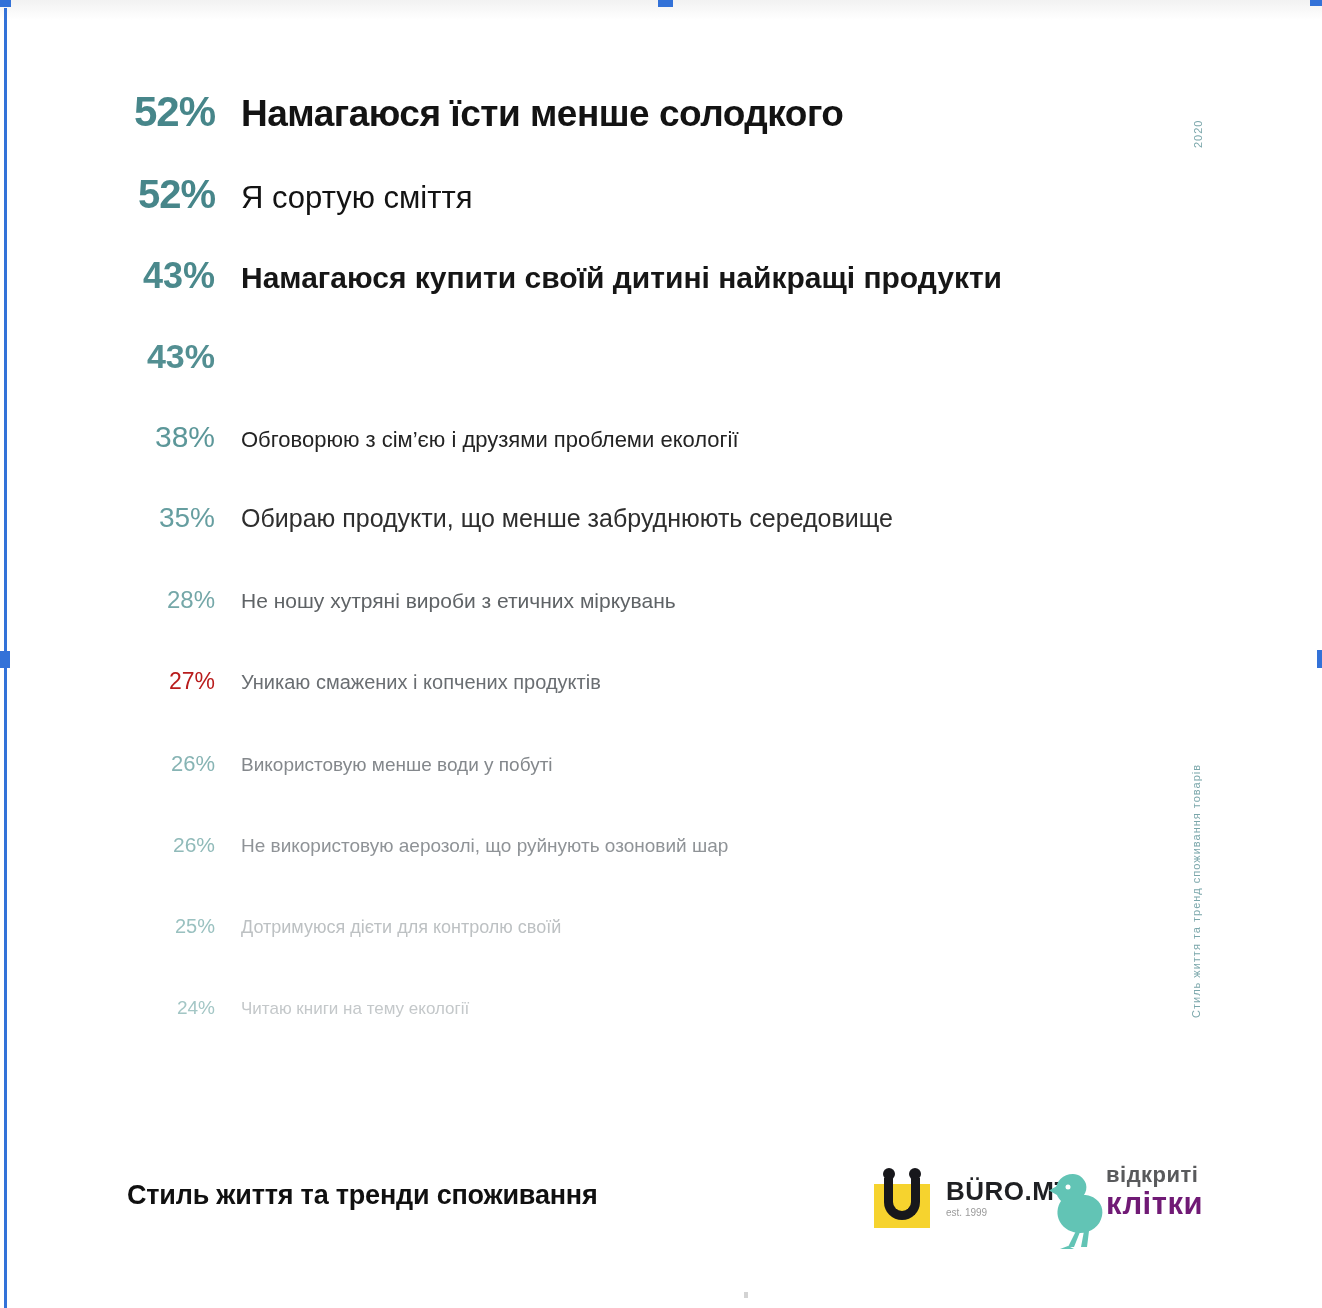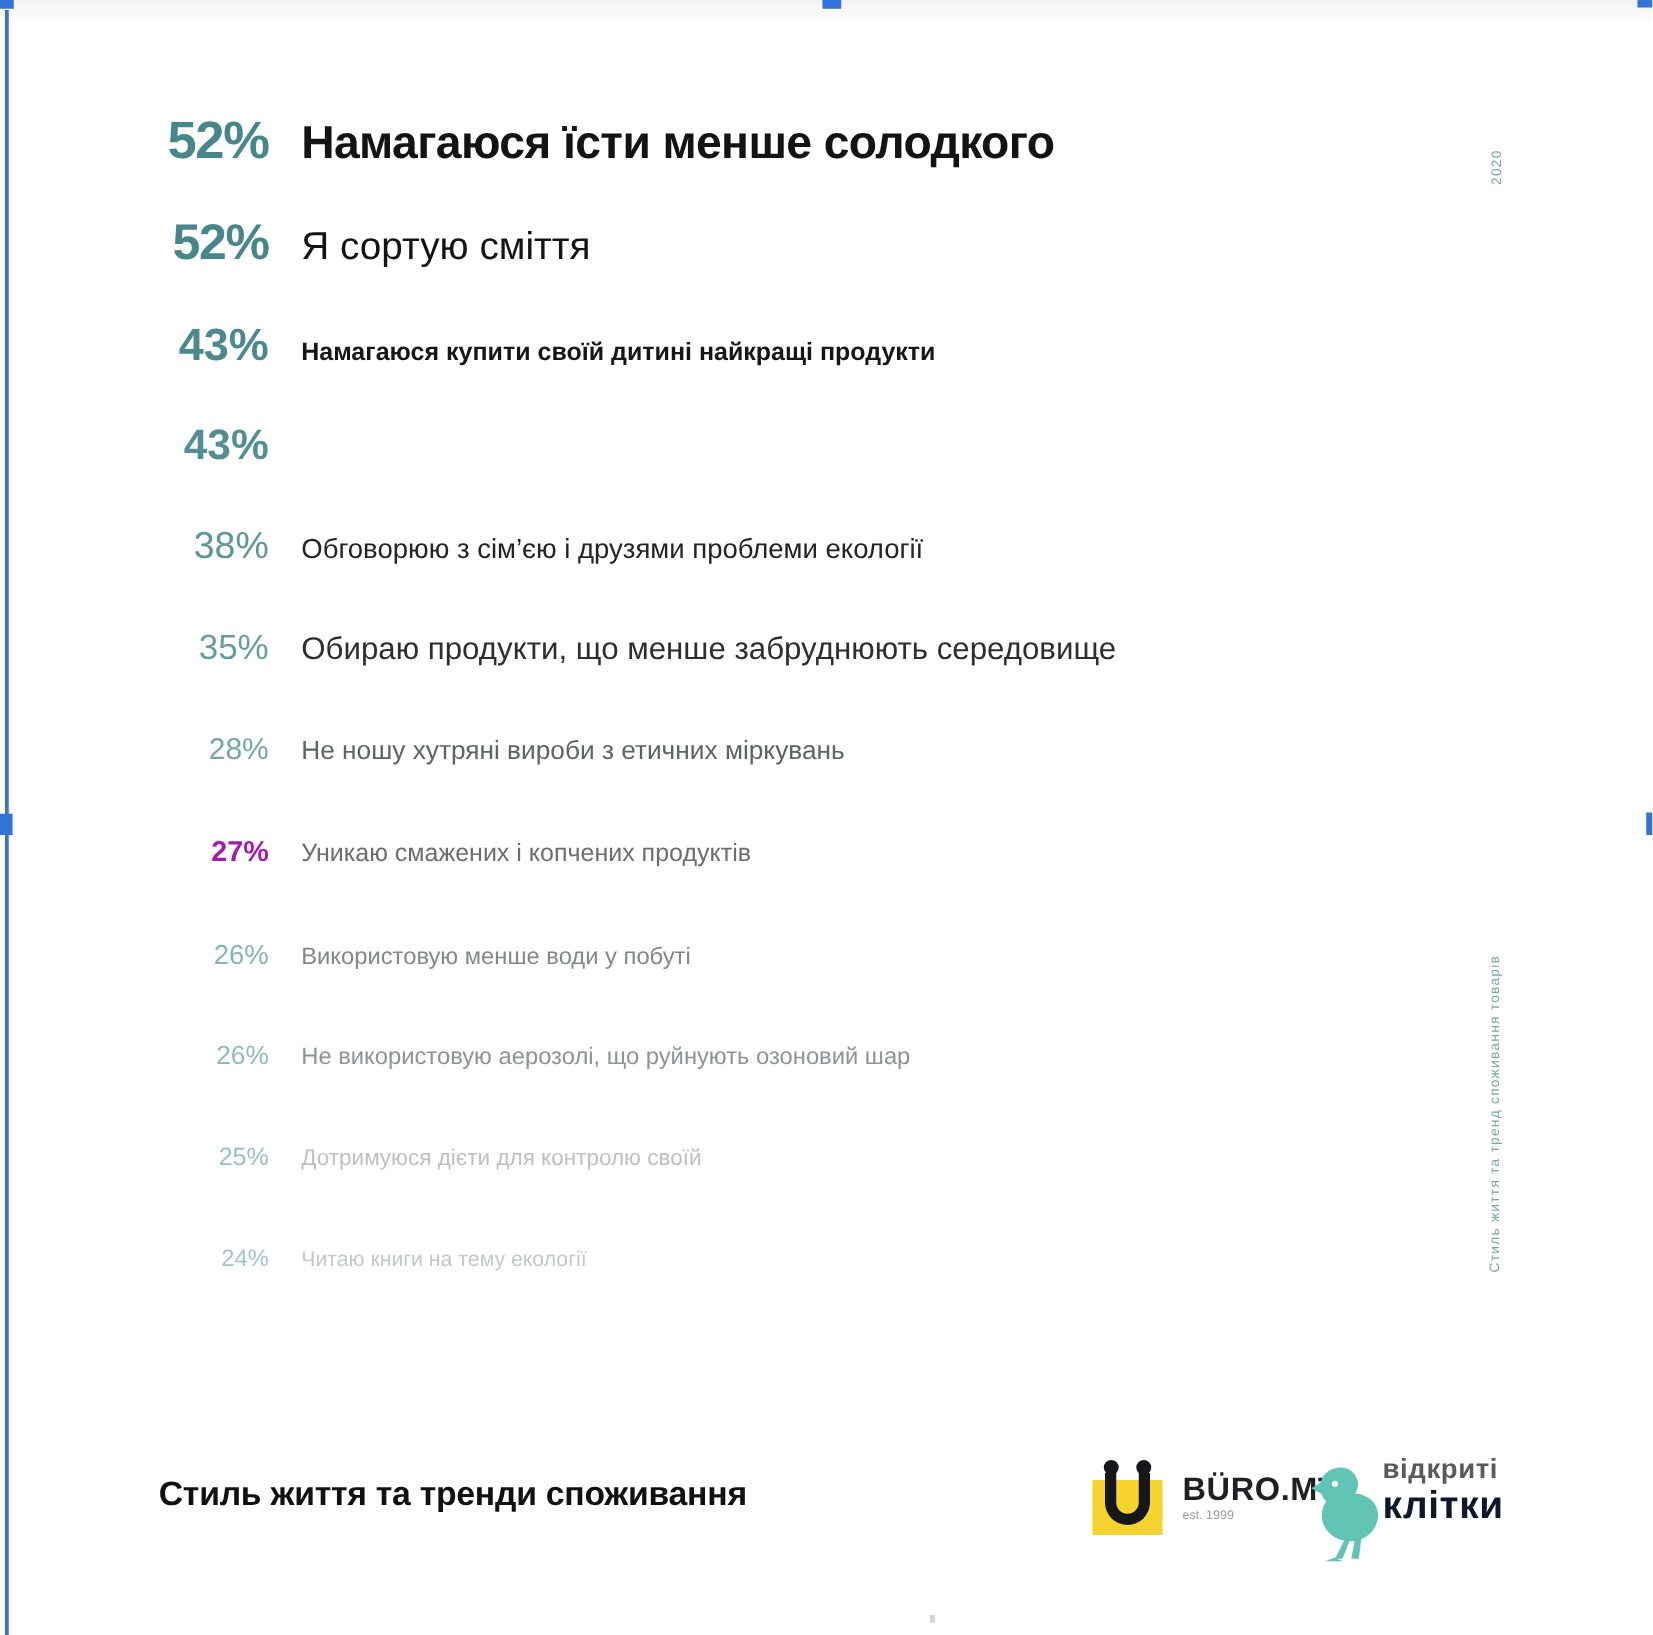--- a/index.html
+++ b/index.html
@@ -39,30 +39,30 @@
 
   .r1{top:88px}  .r2{top:172px} .r3{top:255px} .r4{top:337px}
   .r5{top:420px} .r6{top:502px} .r7{top:586px} .r8{top:668px}
   .r9{top:751px} .r10{top:833px}.r11{top:915px}.r12{top:997px}
 
   .r1 .pct{font-size:42px;color:#47868a;letter-spacing:-1px}
   .r1 .lbl{font-size:37px;font-weight:800;color:#131313;letter-spacing:-.5px}
   .r2 .pct{font-size:40px;color:#47868a;letter-spacing:-1px}
   .r2 .lbl{font-size:31px;font-weight:400;color:#131313}
   .r3 .pct{font-size:36px;font-weight:700;color:#4b898c}
-  .r3 .lbl{font-size:20px;font-weight:800;color:#161616}
+  .r3 .lbl{font-size:30px;font-weight:800;color:#161616}
   .r4 .pct{font-size:34px;font-weight:700;color:#538f92}
   .r4 .lbl{font-size:28px;font-weight:700;color:#1d1d1d}
   .r5 .pct{font-size:30px;font-weight:400;color:#5c9799}
   .r5 .lbl{font-size:22px;font-weight:400;color:#232323}
   .r6 .pct{font-size:28px;font-weight:400;color:#669ea0}
   .r6 .lbl{font-size:25px;font-weight:400;color:#2e2e2e}
   .r7 .pct{font-size:24px;font-weight:400;color:#74a7a8}
   .r7 .lbl{font-size:21px;font-weight:400;color:#5f6366}
-  .r8 .pct{font-size:23px;font-weight:700;color:#a21caf}
+  .r8 .pct{font-size:23px;font-weight:400;color:#b91c1c}
   .r8 .lbl{font-size:20px;font-weight:400;color:#6a6e72}
   .r9 .pct{font-size:22px;font-weight:400;color:#87b4b4}
   .r9 .lbl{font-size:19px;font-weight:400;color:#84888c}
   .r10 .pct{font-size:21px;font-weight:400;color:#90bab9}
   .r10 .lbl{font-size:19px;font-weight:400;color:#8f9397}
   .r11 .pct{font-size:20px;font-weight:400;color:#9ac1c0}
   .r11 .lbl{font-size:18px;font-weight:400;color:#bdc1c3}
   .r12 .pct{font-size:19px;font-weight:400;color:#a3c6c5}
   .r12 .lbl{font-size:17px;font-weight:400;color:#c4c8ca}
 
@@ -78,21 +78,21 @@
   .buro-dot{position:absolute;top:0;width:12px;height:12px;border-radius:50%;background:#17171b;}
   .d1{left:9px}.d2{left:35px}
   .buro-text{margin-left:16px;}
   .buro-name{font-size:26px;font-weight:800;color:#1f2023;letter-spacing:.5px;line-height:1;}
   .buro-est{font-size:10px;color:#9b9b9b;margin-top:3px;}
 
   .cages{position:absolute;left:1048px;top:1164px;display:flex;align-items:flex-start;}
   .cages svg{flex:none;margin-top:8px;}
   .cages-text{margin-left:-4px;}
   .cages-l1{font-size:22px;font-weight:700;color:#595a5c;letter-spacing:.5px;line-height:1;}
-  .cages-l2{font-size:31px;font-weight:800;color:#0f172a;letter-spacing:.5px;line-height:1;margin-top:2px;}
+  .cages-l2{font-size:31px;font-weight:800;color:#701a75;letter-spacing:.5px;line-height:1;margin-top:2px;}
 
   .dot{position:absolute;left:744px;top:1292px;width:4px;height:6px;background:#b5b5b5;opacity:.6;}
 </style>
 </head>
 <body>
 
 <div class="page">
 
   <div class="top-fade"></div>
 

